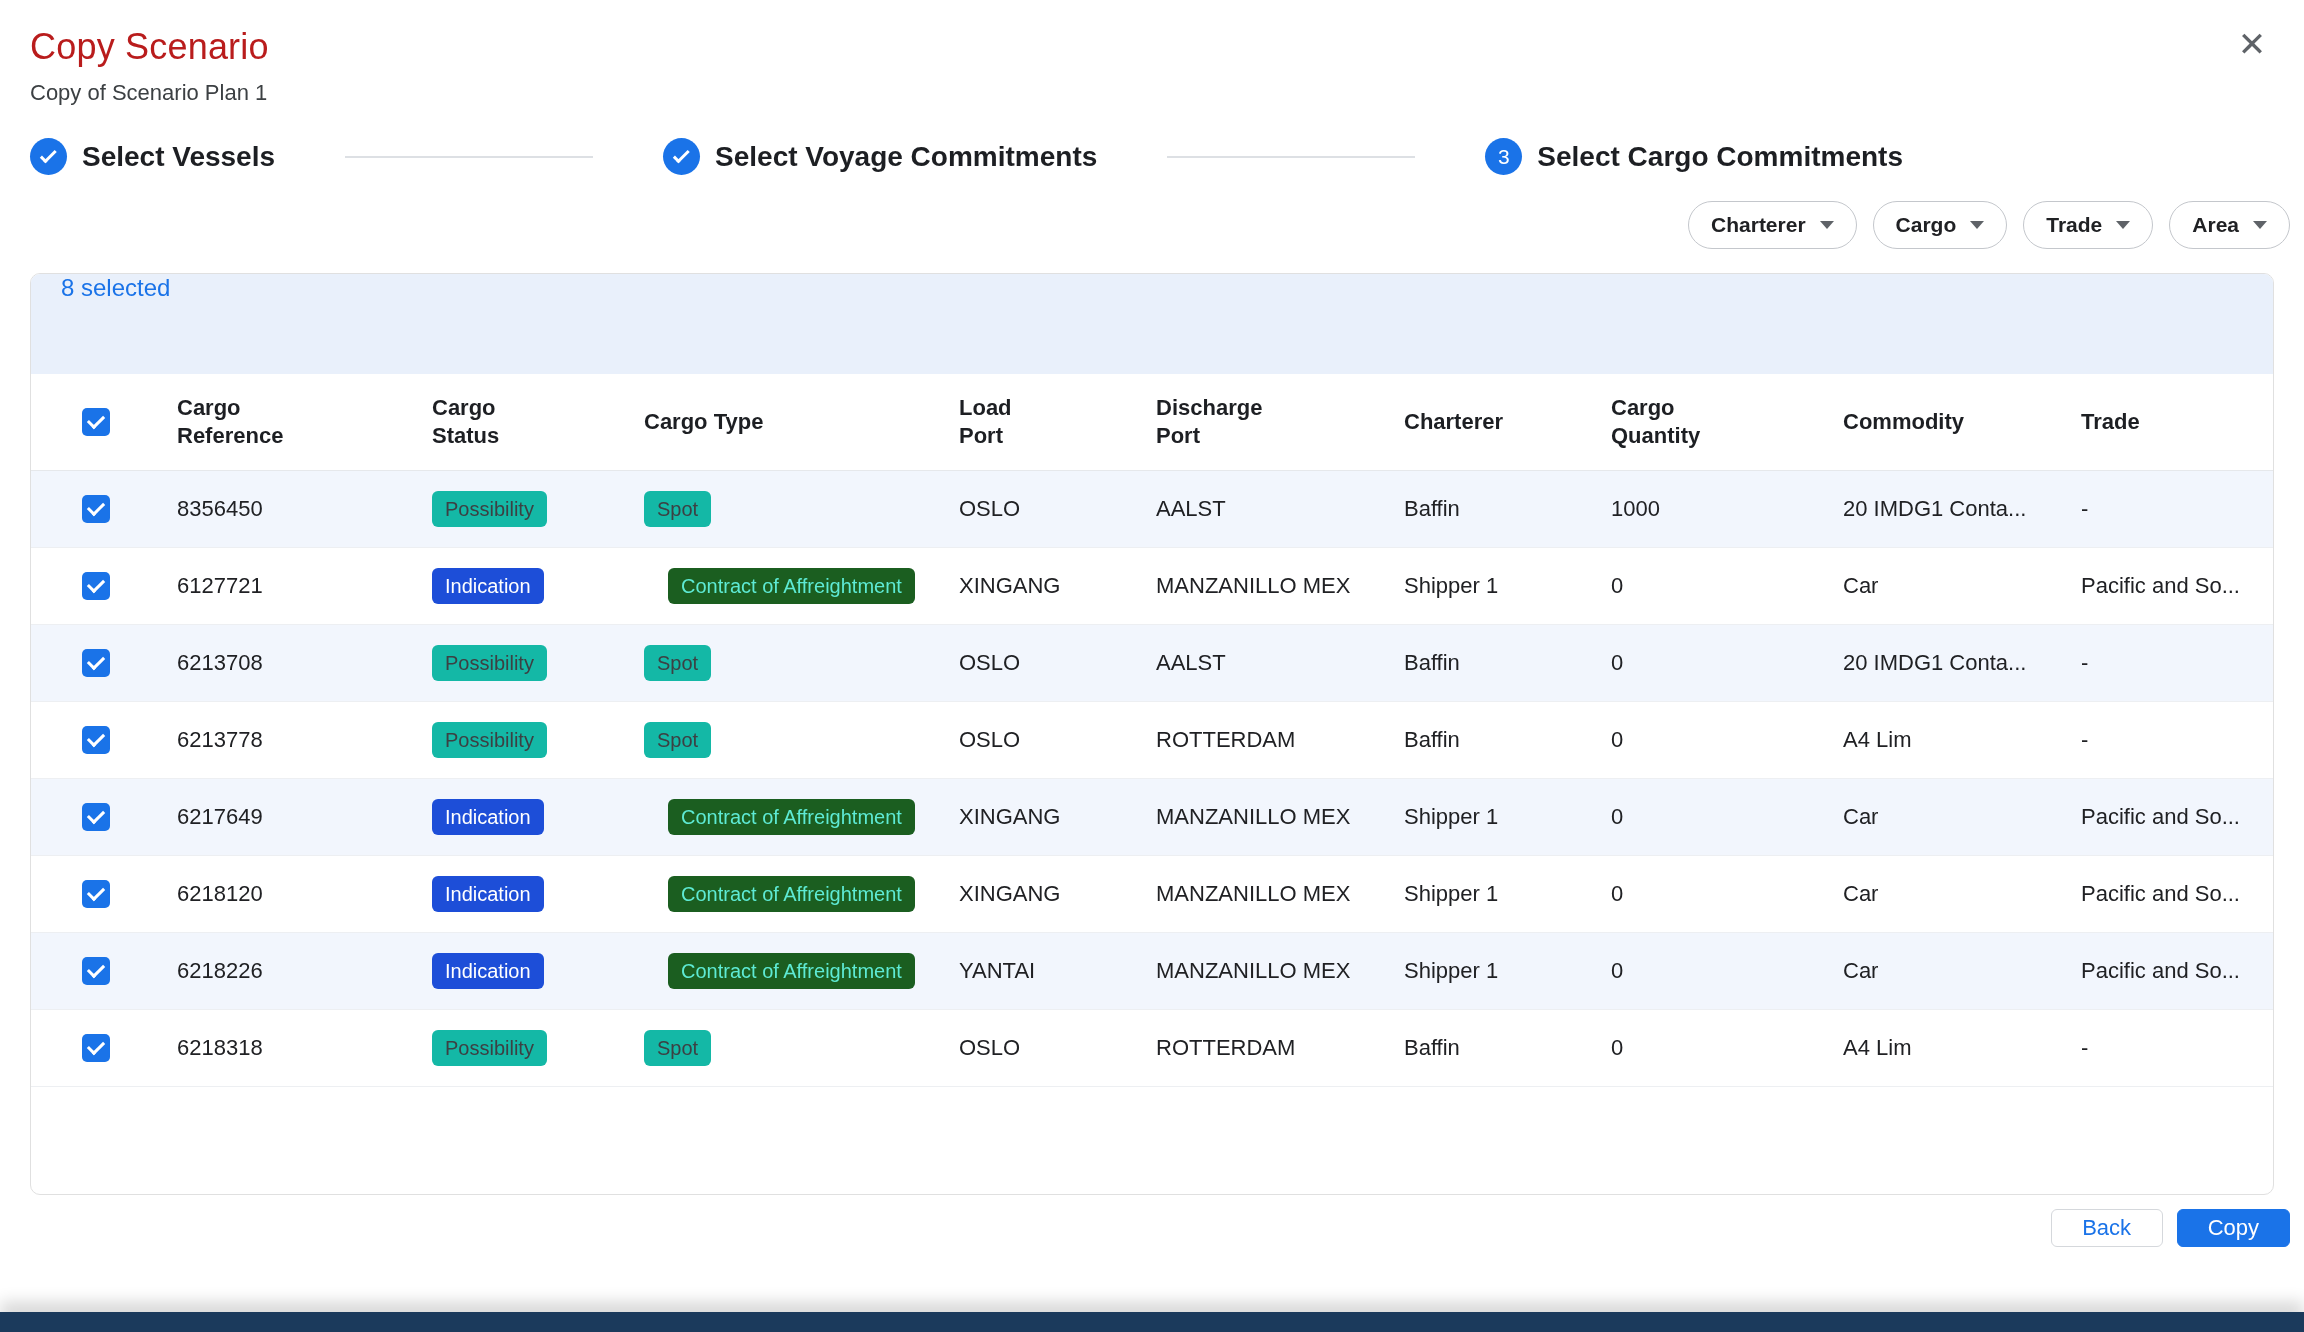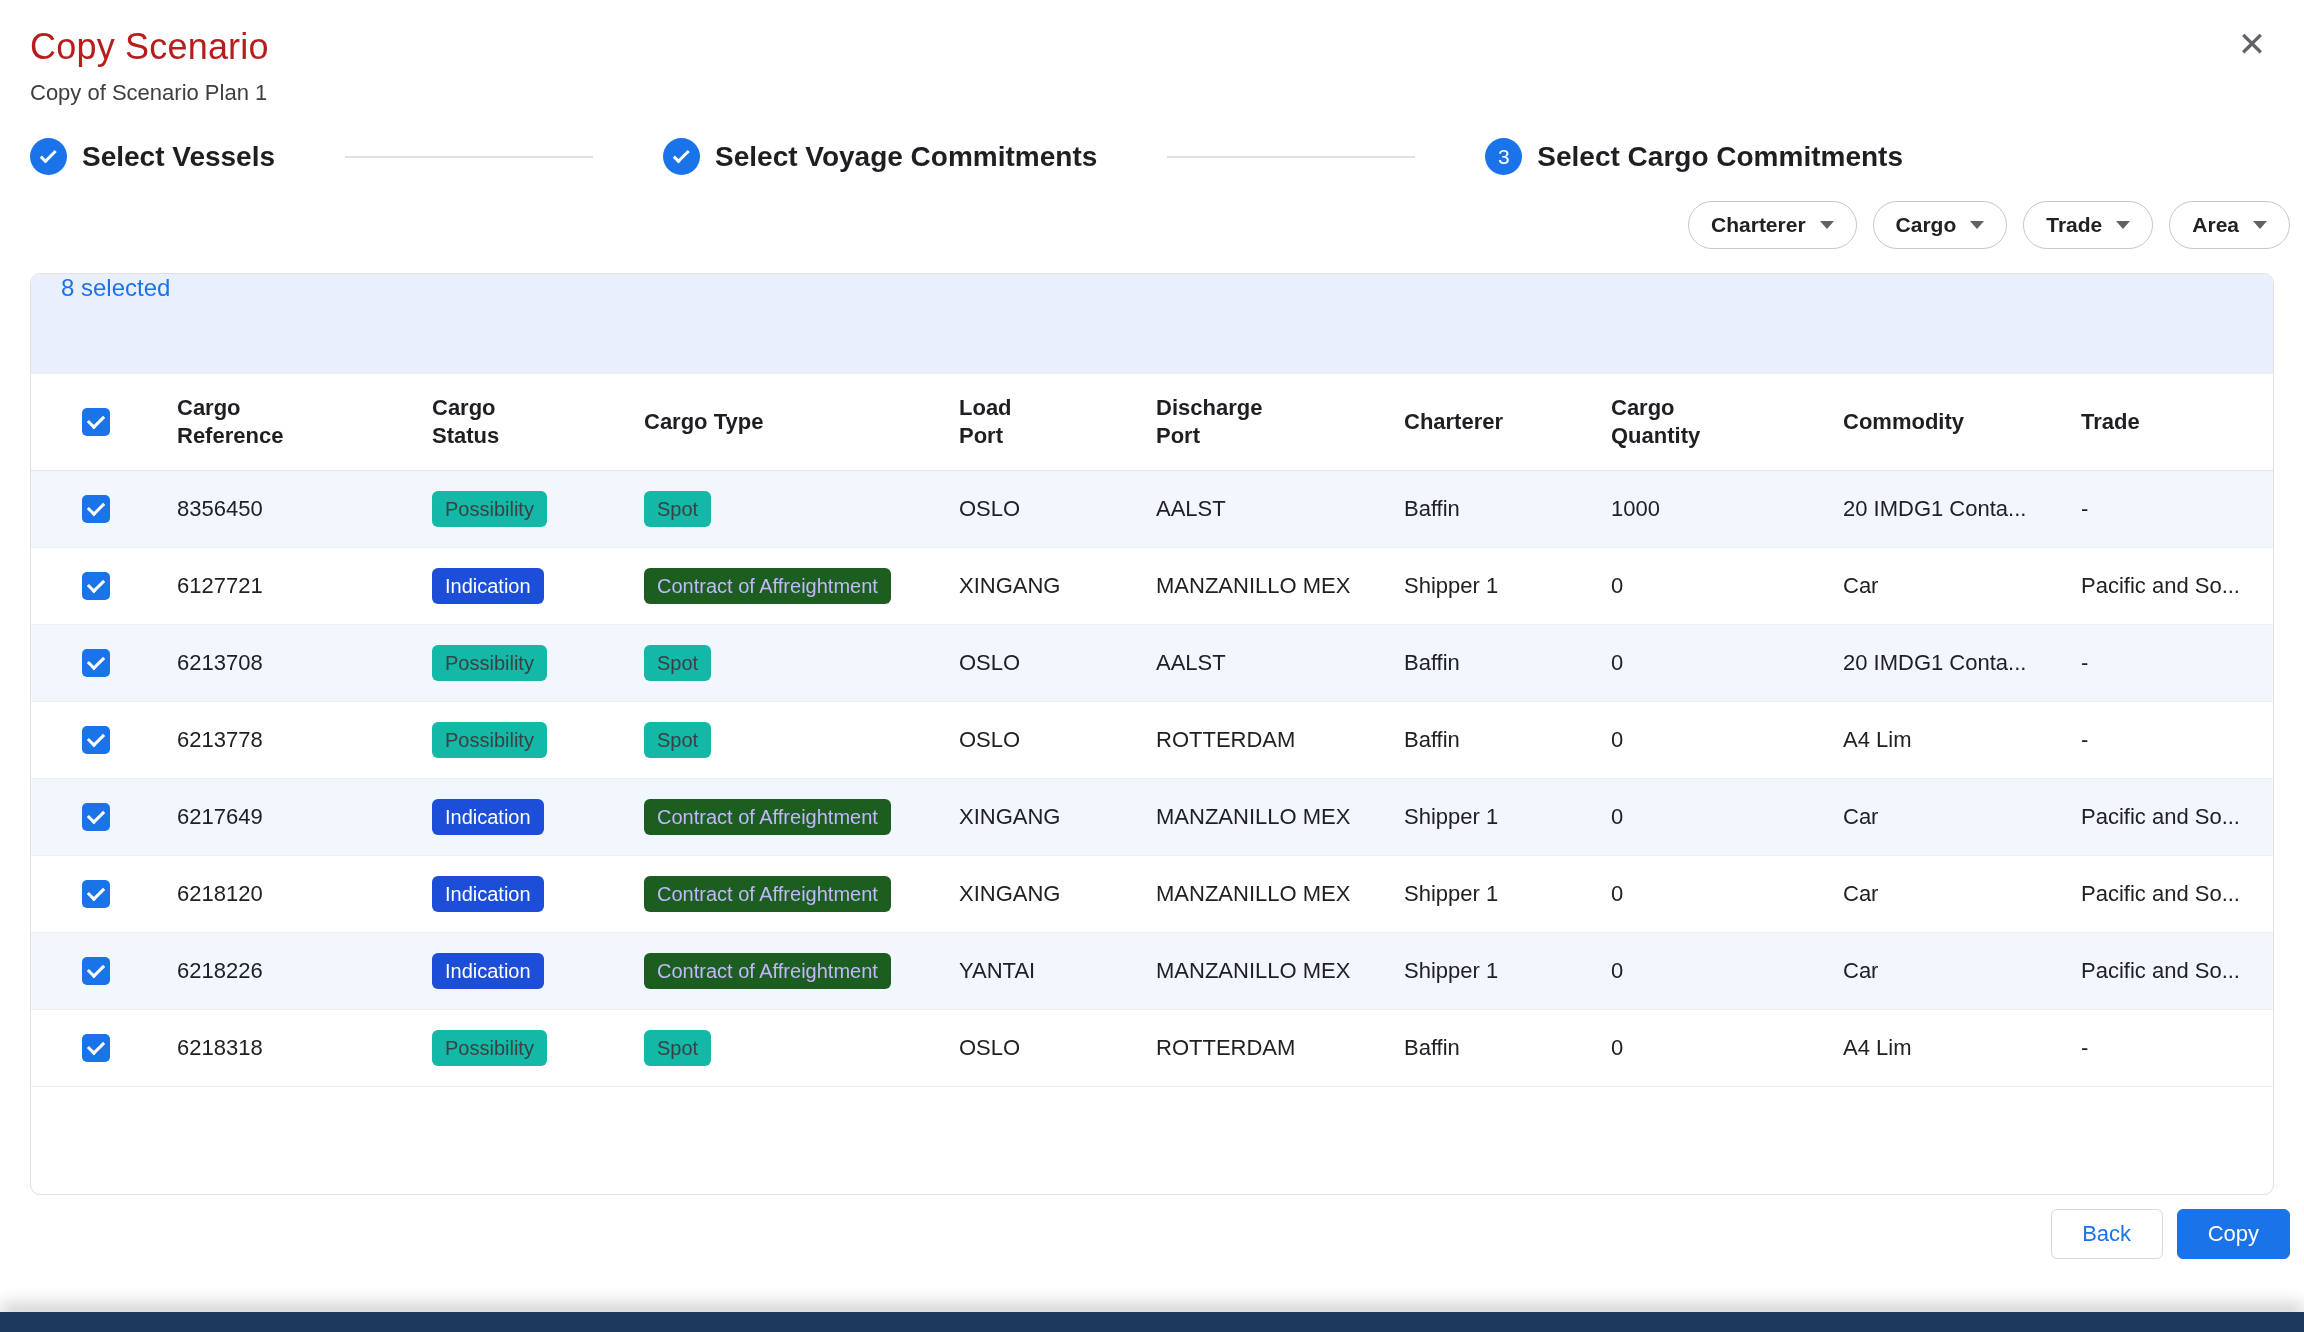--- a/index.html
+++ b/index.html
@@ -93,29 +93,29 @@
     border-left: 3px solid #fff; border-bottom: 3px solid #fff;
     transform: rotate(-45deg);
   }
 
   .badge {
     display: inline-block; padding: 6px 13px; border-radius: 6px;
     font-size: 20px; line-height: 1.2; white-space: nowrap;
   }
   .badge--gray  { background: #14b8a6; color: #3c4043; }
   .badge--green { background: #1d4ed8; color: #ffffff; }
-  .badge--darkgreen { background: #1b5e20; color: #c4b5fd; }
+  .badge--darkgreen { background: #1b5e20; color: #5eead4; margin-left: 24px; }
 
   
   .footer-actions {
     display: flex; justify-content: flex-end; gap: 14px;
     margin: 14px 14px 0 0;
   }
   .btn {
-    height: 50px; padding: 0 30px; border-radius: 6px;
+    height: 38px; padding: 0 30px; border-radius: 6px;
     font-family: "Liberation Sans", sans-serif;
     font-size: 22px; font-weight: 500; cursor: pointer;
     display: flex; align-items: center; justify-content: center; min-width: 112px;
   }
   .btn-back { background: #fff; border: 1px solid #d5d8dc; color: #1a73e8; }
   .btn-copy { background: #1a73e8; border: 1px solid #1a73e8; color: #fff; }
 
   .app-footer-bar {
     position: absolute; left: 0; bottom: 0; width: 100%; height: 20px;
     background: #1b3a5c;

